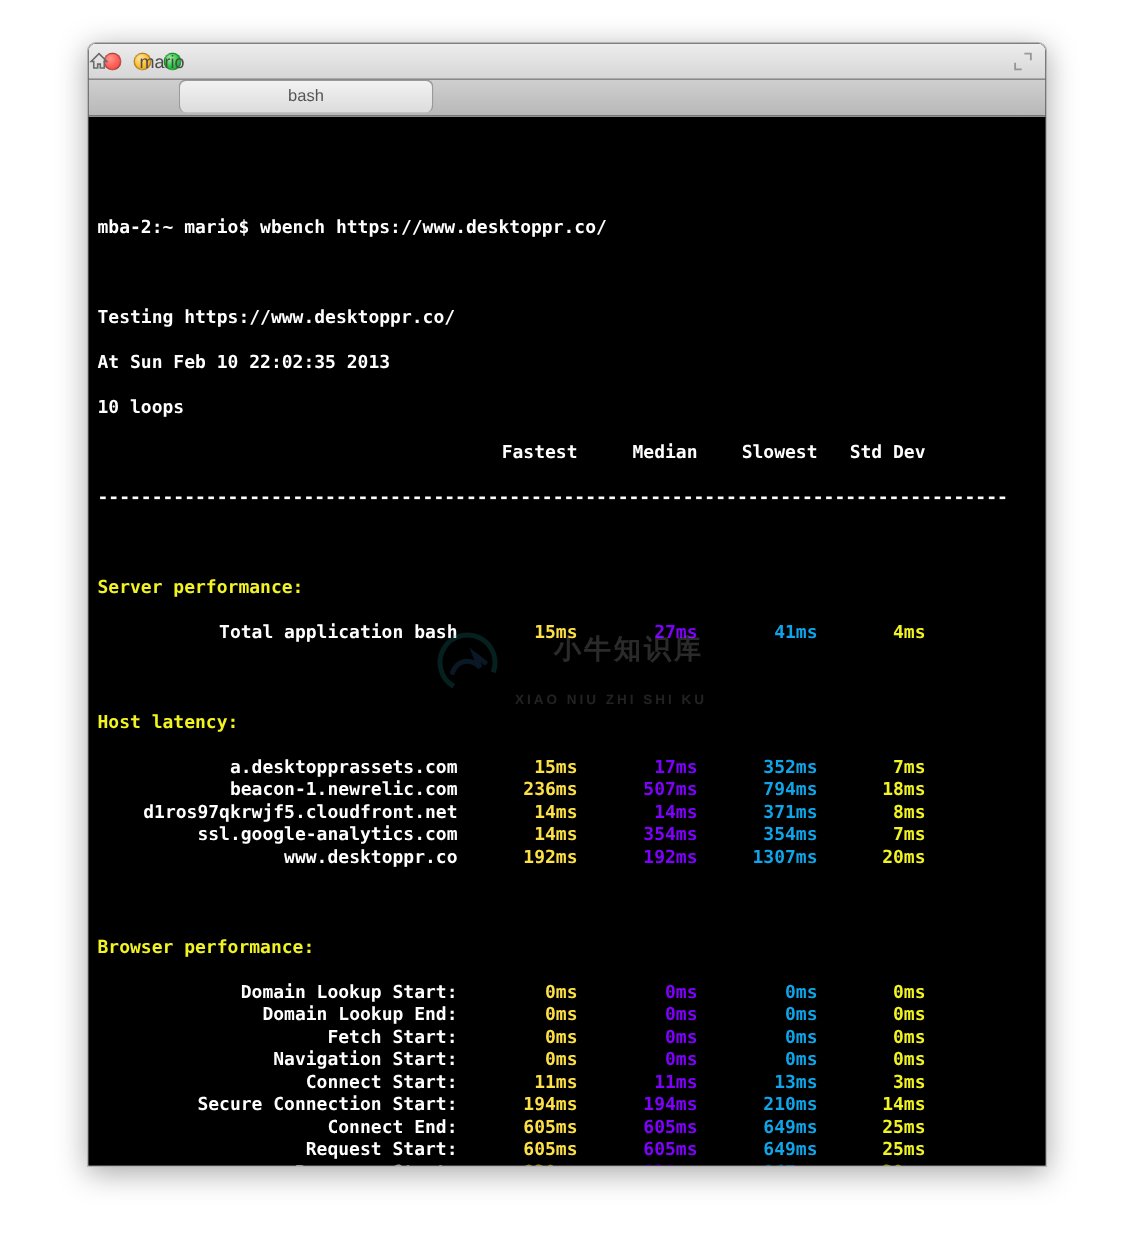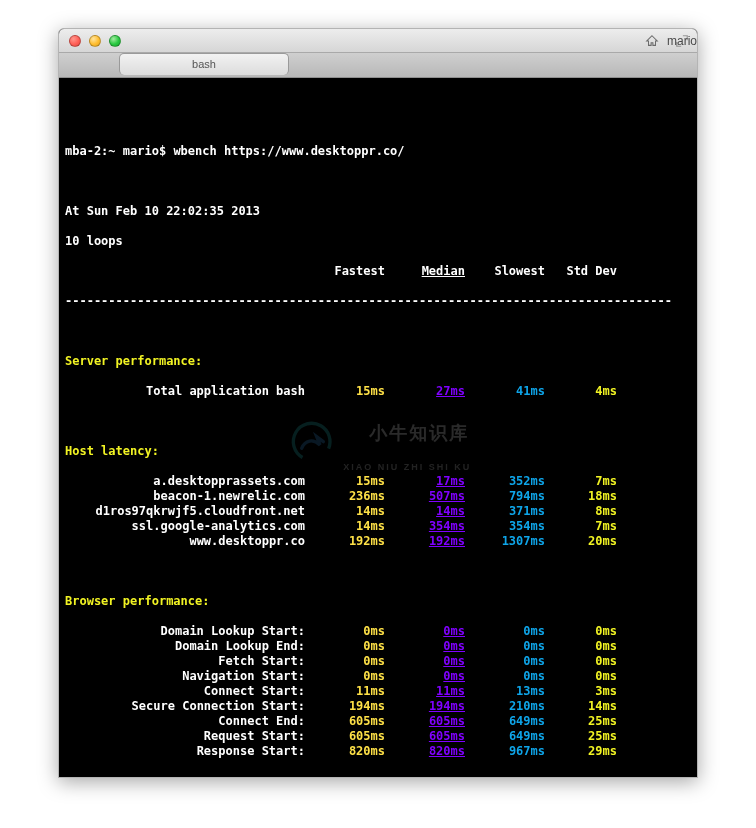--- a/index.html
+++ b/index.html
@@ -41,23 +41,23 @@
     width: 12px; height: 12px; border-radius: 50%;
     border: 1px solid rgba(0,0,0,0.25);
   }
   .dot.red    { background: radial-gradient(circle at 35% 30%, #ff968c, #ff5f57 55%, #e0493f); }
   .dot.yellow { background: radial-gradient(circle at 35% 30%, #ffe49e, #ffbd2e 55%, #dfa123); }
   .dot.green  { background: radial-gradient(circle at 35% 30%, #a3eba0, #28c940 55%, #1fa534); }
   .title-center {
     position: absolute;
     left: 0; right: 0;
     display: flex;
-    justify-content: flex-end;
+    justify-content: flex-start;
     align-items: center;
-    gap: 8px;
+    gap: 20px;
     font: 12px/1 -apple-system, "Lucida Grande", Arial, sans-serif;
     color: #4a4a4a;
     pointer-events: none;
   }
   .home-icon {
     width: 14px; height: 14px; display: block;
   }
   .right-controls {
     margin-left: auto;
     padding-right: 8px;
@@ -96,21 +96,21 @@
     color: #fff;
     white-space: pre;
     font-weight: bold;
     position: relative;
     height: calc(100% - 49px);
     background: #000;
   }
   .row { display:flex;text-align:right; }
   .lbl { display:inline-block; width: 240px; }
   .c0  { display:inline-block; width: 80px; }
-  .c1  { display:inline-block; width: 80px; text-decoration: underline; }
+  .c1  { display:inline-block; width: 80px; }
   .c2  { display:inline-block; width: 80px; }
   .c3  { display:inline-block; width: 72px; }
   .g  { color: #fde047; }   
   .p  { color: #8000ff; }   
   .r  { color: #0ea5e9; }   
   .y  { color: #f1f323; }   
   .hdr{ color: #f1f323; }   
   .dash {
     color: #fff;
     letter-spacing: 0;
@@ -170,20 +170,21 @@
         <path d="M18 38 C22 28, 32 26, 40 34 L36 24 L44 30" fill="none" stroke="#2c6fa3" stroke-width="4" stroke-linecap="round"></path>
       </svg>
       <div style="position:relative;">
         <span class="wm-main">小牛知识库</span>
         <span class="wm-sub">XIAO NIU ZHI SHI KU</span>
       </div>
     </div>
 
 <div class="row"><span>mba-2:~ mario$ </span><span>wbench https://www.desktoppr.co/</span></div>
 <div class="row">&nbsp;</div>
+<div class="row"><span>Testing https://www.desktoppr.co/</span></div>
 <div class="row"><span>At Sun Feb 10 22:02:35 2013</span></div>
 <div class="row"><span>10 loops</span></div>
 <div class="row"><span class="lbl"></span><span class="c0">Fastest</span><span class="c1">Median</span><span class="c2">Slowest</span><span class="c3">Std Dev</span></div>
 <div class="row dash">------------------------------------------------------------------------------------</div>
 <div class="row">&nbsp;</div>
 <div class="row"><span class="hdr">Server performance:</span></div>
 <div id="server-rows"><div class="row"><span class="lbl">Total application bash</span><span class="c0 g">15ms</span><span class="c1 p">27ms</span><span class="c2 r">41ms</span><span class="c3 y">4ms</span></div></div>
 <div class="row">&nbsp;</div>
 <div class="row"><span class="hdr">Host latency:</span></div>
 <div id="host-rows"><div class="row"><span class="lbl">a.desktopprassets.com</span><span class="c0 g">15ms</span><span class="c1 p">17ms</span><span class="c2 r">352ms</span><span class="c3 y">7ms</span></div><div class="row"><span class="lbl">beacon-1.newrelic.com</span><span class="c0 g">236ms</span><span class="c1 p">507ms</span><span class="c2 r">794ms</span><span class="c3 y">18ms</span></div><div class="row"><span class="lbl">d1ros97qkrwjf5.cloudfront.net</span><span class="c0 g">14ms</span><span class="c1 p">14ms</span><span class="c2 r">371ms</span><span class="c3 y">8ms</span></div><div class="row"><span class="lbl">ssl.google-analytics.com</span><span class="c0 g">14ms</span><span class="c1 p">354ms</span><span class="c2 r">354ms</span><span class="c3 y">7ms</span></div><div class="row"><span class="lbl">www.desktoppr.co</span><span class="c0 g">192ms</span><span class="c1 p">192ms</span><span class="c2 r">1307ms</span><span class="c3 y">20ms</span></div></div>

